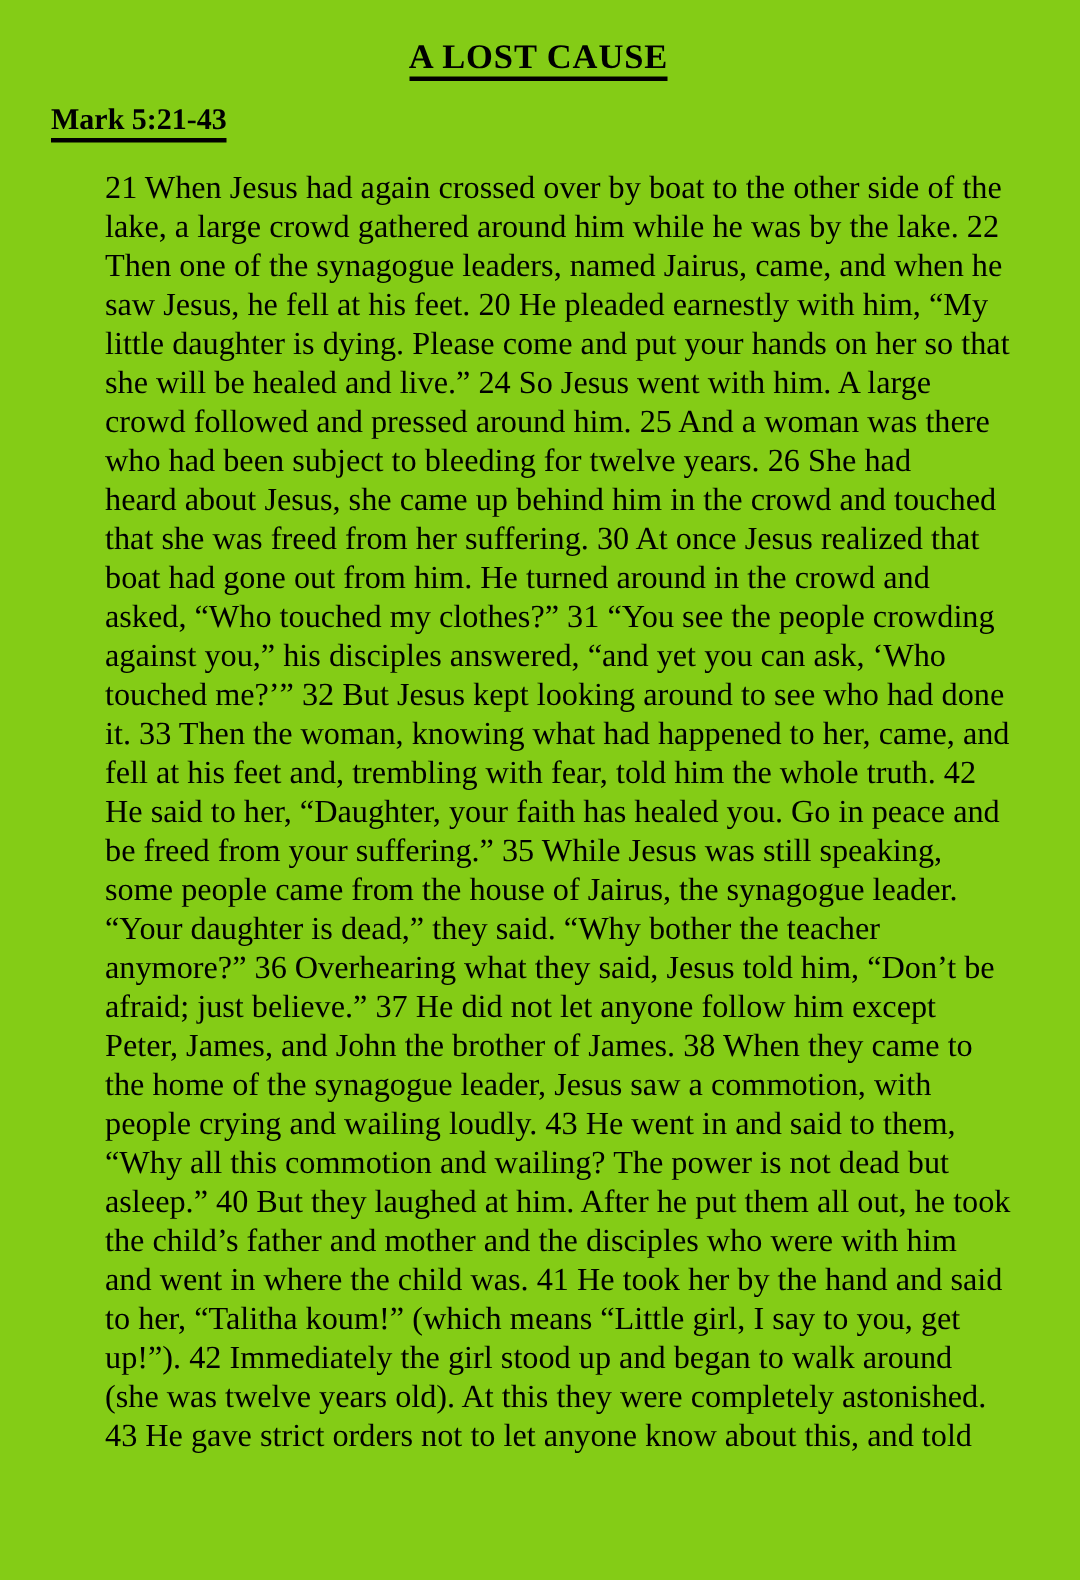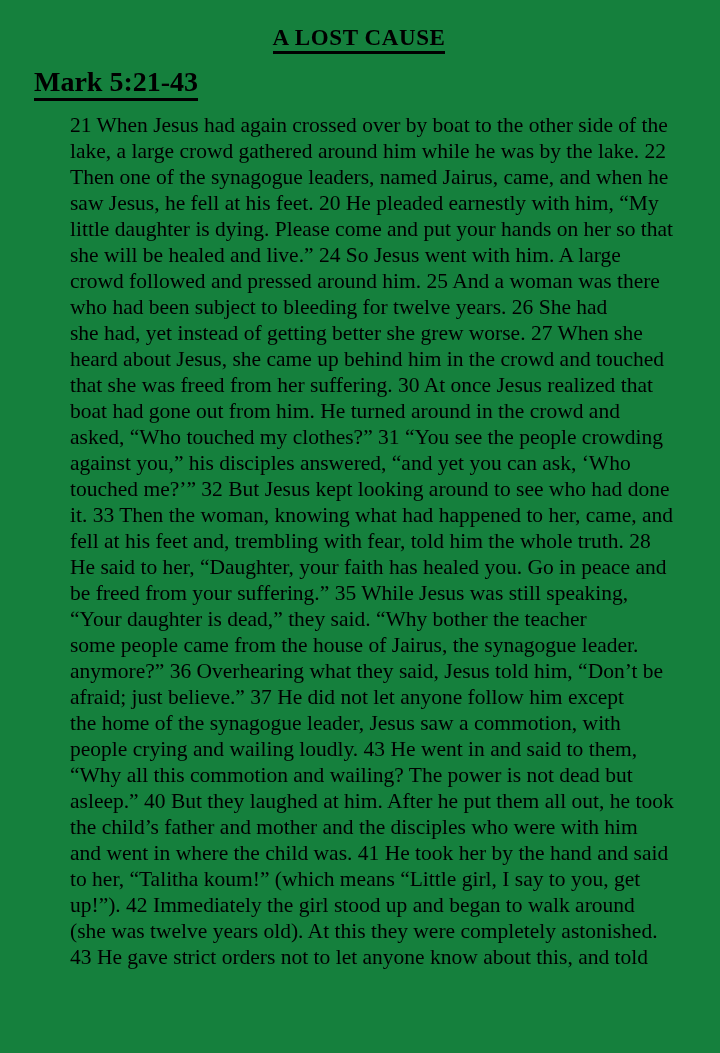--- a/index.html
+++ b/index.html
@@ -6,21 +6,21 @@
     margin: 0;
     padding: 0;
     background: #ffffff;
   }
   .page {
     position: relative;
     box-sizing: border-box;
     width: 720px;
     height: 1053px;
     overflow: hidden;
-    background: #15803d;
+    background: #84cc16;
     color: #000000;
     padding: 26px 36px 0 34px;
     font-family: "Liberation Serif", "DejaVu Serif", serif;
   }
   .title-row {
     text-align: center;
     height: 27px;
     line-height: 27px;
   }
   .doc-title {
@@ -33,21 +33,21 @@
     padding-bottom: 2px;
   }
   .heading-row {
     margin-top: 15px;
     height: 27px;
     line-height: 27px;
     text-align: left;
   }
   .passage-ref {
     display: inline-block;
-    font-size: 28px;
+    font-size: 20px;
     font-weight: bold;
     line-height: 1.0;
     border-bottom: 3px solid #000000;
     padding-bottom: 2px;
   }
   .body-text {
     margin-top: 17px;
     font-size: 21.5px;
   }
   .text-line {
@@ -69,35 +69,35 @@
   </div>
   <div class="body-text">
       <div class="text-line">21 When Jesus had again crossed over by boat to the other side of the</div>
       <div class="text-line">lake, a large crowd gathered around him while he was by the lake. 22</div>
       <div class="text-line">Then one of the synagogue leaders, named Jairus, came, and when he</div>
       <div class="text-line">saw Jesus, he fell at his feet. 20 He pleaded earnestly with him, “My</div>
       <div class="text-line">little daughter is dying. Please come and put your hands on her so that</div>
       <div class="text-line">she will be healed and live.” 24 So Jesus went with him. A large</div>
       <div class="text-line">crowd followed and pressed around him. 25 And a woman was there</div>
       <div class="text-line">who had been subject to bleeding for twelve years. 26 She had</div>
-      <div class="text-line">she had, yet instead of getting better she grew worse. 27 When she</div>
       <div class="text-line">heard about Jesus, she came up behind him in the crowd and touched</div>
       <div class="text-line">that she was freed from her suffering. 30 At once Jesus realized that</div>
       <div class="text-line">boat had gone out from him. He turned around in the crowd and</div>
       <div class="text-line">asked, “Who touched my clothes?” 31 “You see the people crowding</div>
       <div class="text-line">against you,” his disciples answered, “and yet you can ask, ‘Who</div>
       <div class="text-line">touched me?’” 32 But Jesus kept looking around to see who had done</div>
       <div class="text-line">it. 33 Then the woman, knowing what had happened to her, came, and</div>
-      <div class="text-line">fell at his feet and, trembling with fear, told him the whole truth. 28</div>
+      <div class="text-line">fell at his feet and, trembling with fear, told him the whole truth. 42</div>
       <div class="text-line">He said to her, “Daughter, your faith has healed you. Go in peace and</div>
       <div class="text-line">be freed from your suffering.” 35 While Jesus was still speaking,</div>
+      <div class="text-line">some people came from the house of Jairus, the synagogue leader.</div>
       <div class="text-line">“Your daughter is dead,” they said. “Why bother the teacher</div>
-      <div class="text-line">some people came from the house of Jairus, the synagogue leader.</div>
       <div class="text-line">anymore?” 36 Overhearing what they said, Jesus told him, “Don’t be</div>
       <div class="text-line">afraid; just believe.” 37 He did not let anyone follow him except</div>
+      <div class="text-line">Peter, James, and John the brother of James. 38 When they came to</div>
       <div class="text-line">the home of the synagogue leader, Jesus saw a commotion, with</div>
       <div class="text-line">people crying and wailing loudly. 43 He went in and said to them,</div>
       <div class="text-line">“Why all this commotion and wailing? The power is not dead but</div>
       <div class="text-line">asleep.” 40 But they laughed at him. After he put them all out, he took</div>
       <div class="text-line">the child’s father and mother and the disciples who were with him</div>
       <div class="text-line">and went in where the child was. 41 He took her by the hand and said</div>
       <div class="text-line">to her, “Talitha koum!” (which means “Little girl, I say to you, get</div>
       <div class="text-line">up!”). 42 Immediately the girl stood up and began to walk around</div>
       <div class="text-line">(she was twelve years old). At this they were completely astonished.</div>
       <div class="text-line">43 He gave strict orders not to let anyone know about this, and told</div>

